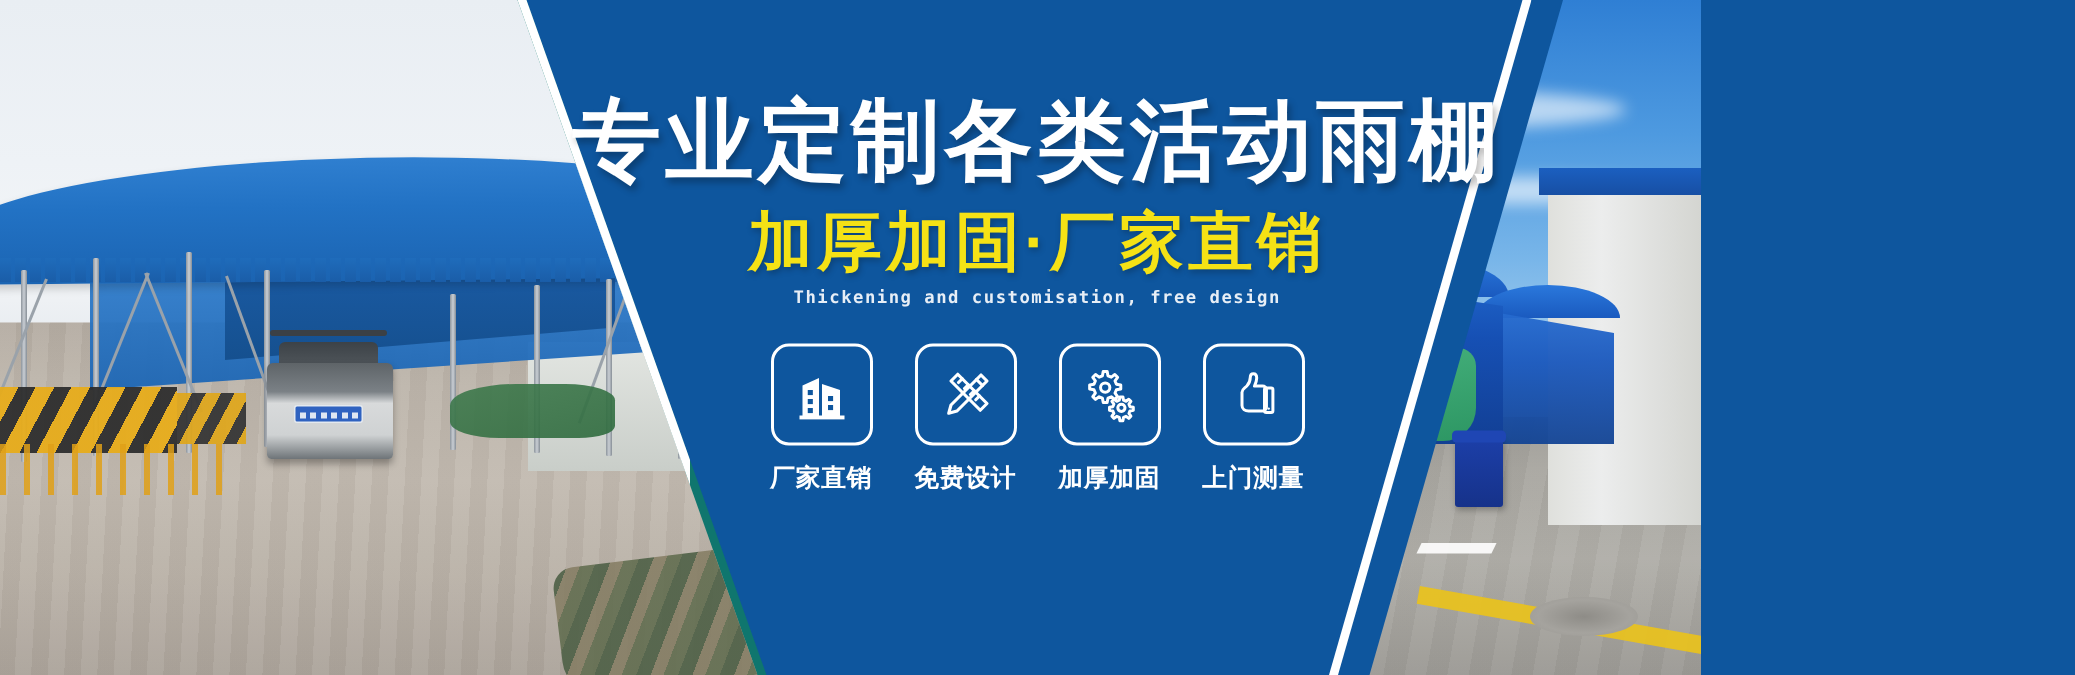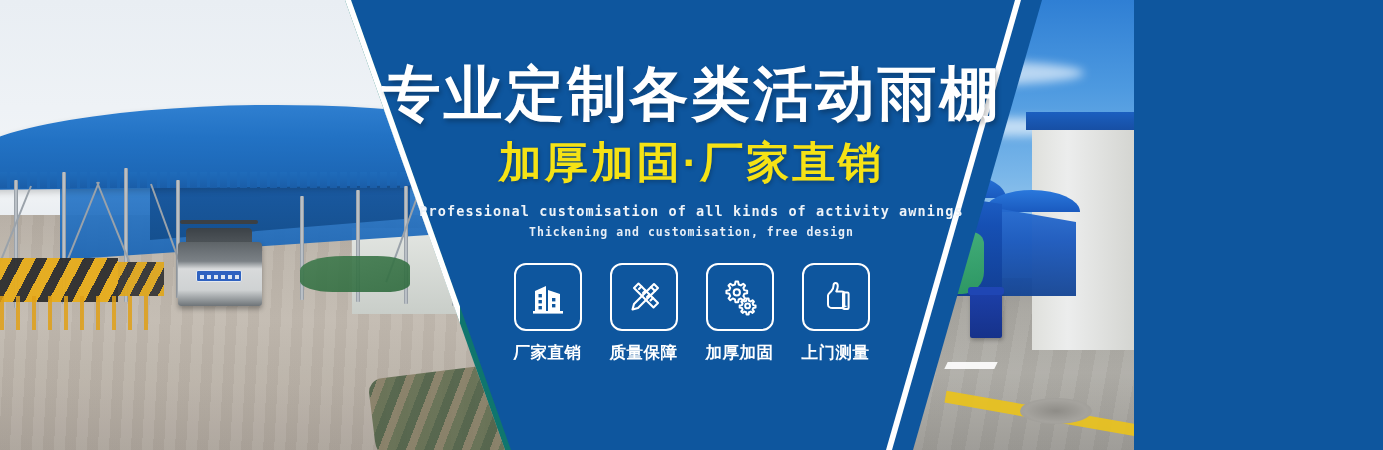--- a/index.html
+++ b/index.html
@@ -368,21 +368,20 @@
   </div>
 
   <div class="center-panel"></div>
   <div class="edge edge-left"></div>
   <div class="edge edge-right"></div>
 
   <div class="content">
 
     <div class="headline">专业定制各类活动雨棚</div>
     <div class="subline">加厚加固·厂家直销</div>
-    <div class="eng1">Professional customisation of all kinds of activity awnings</div>
     <div class="eng2">Thickening and customisation, free design</div>
 
     <div class="features">
 
       <div class="feature">
         <div class="fbox">
           <svg width="38" height="38" viewBox="0 0 38 38" fill="none">
             <path d="M6 34 V13 L17 8 V34 Z" fill="#fff"></path>
             <path d="M19 34 V12 L31 16 V34 Z" fill="#fff"></path>
             <rect x="4" y="33" width="30" height="2.6" fill="#fff"></rect>
@@ -401,21 +400,21 @@
           <svg width="38" height="38" viewBox="0 0 38 38" fill="none" stroke="#fff" stroke-width="2.1" stroke-linecap="round" stroke-linejoin="round">
             <path d="M13.5 5.5 L9 10 L28.5 29.5 L33 25 Z"></path>
             <path d="M16.5 8.5 L14 11"></path>
             <path d="M20.5 12.5 L18 15"></path>
             <path d="M24.5 16.5 L22 19"></path>
             <path d="M28 20 L25.5 22.5"></path>
             <path d="M29 6 L33 10 L13 30 L7.5 31.5 L9 26 Z"></path>
             <path d="M26 9 L30 13"></path>
           </svg>
         </div>
-        <div class="flabel">质量保障</div>
+        <div class="flabel">免费设计</div>
       </div>
 
       <div class="feature">
         <div class="fbox">
           <svg width="38" height="38" viewBox="0 0 38 38" fill="none" stroke="#fff" stroke-width="2" stroke-linejoin="round">
             <path d="M14.5 3.6 l2.6 0 .55 2.9 2.2 .92 2.38-1.72 1.84 1.84-1.72 2.38 .92 2.2 2.9 .55 0 2.6-2.9 .55-.92 2.2 1.72 2.38-1.84 1.84-2.38-1.72-2.2 .92-.55 2.9-2.6 0-.55-2.9-2.2-.92-2.38 1.72-1.84-1.84 1.72-2.38-.92-2.2-2.9-.55 0-2.6 2.9-.55 .92-2.2-1.72-2.38 1.84-1.84 2.38 1.72 2.2-.92z"></path>
             <circle cx="15.8" cy="14.4" r="3.1"></circle>
             <path d="M25.6 20.6 l2 0 .42 2.22 1.68 .7 1.82-1.32 1.42 1.42-1.32 1.82 .7 1.68 2.22 .42 0 2-2.22 .42-.7 1.68 1.32 1.82-1.42 1.42-1.82-1.32-1.68 .7-.42 2.22-2 0-.42-2.22-1.68-.7-1.82 1.32-1.42-1.42 1.32-1.82-.7-1.68-2.22-.42 0-2 2.22-.42 .7-1.68-1.32-1.82 1.42-1.42 1.82 1.32 1.68-.7z"></path>
             <circle cx="26.6" cy="27.9" r="2.4"></circle>
           </svg>

